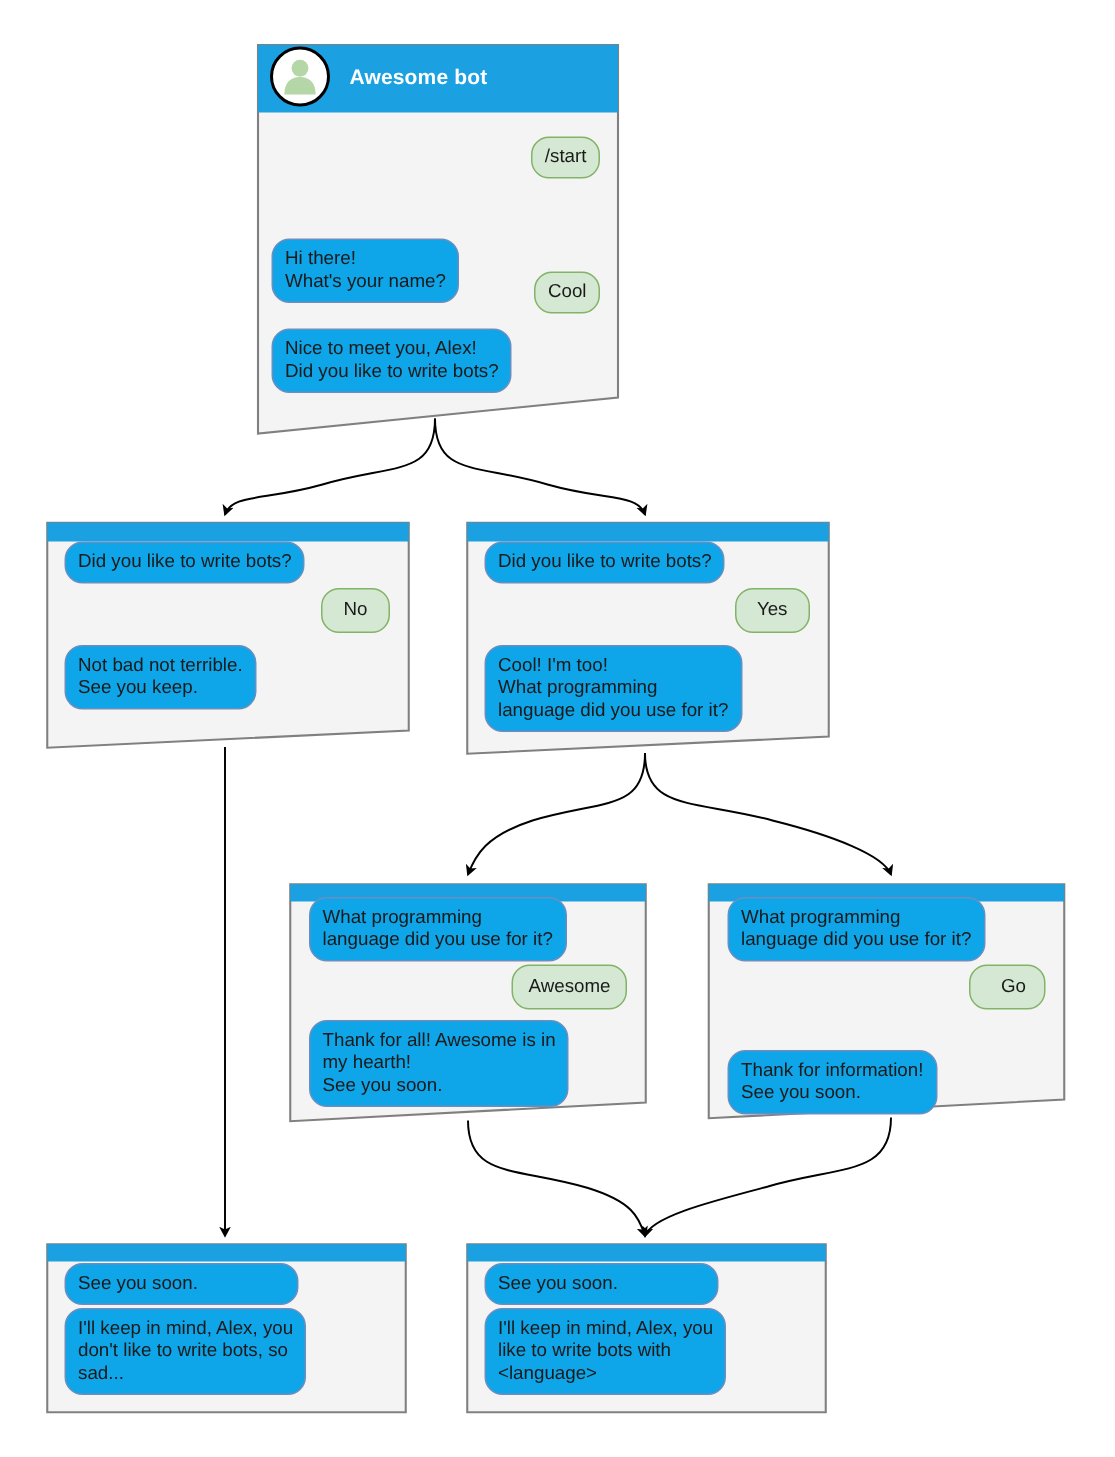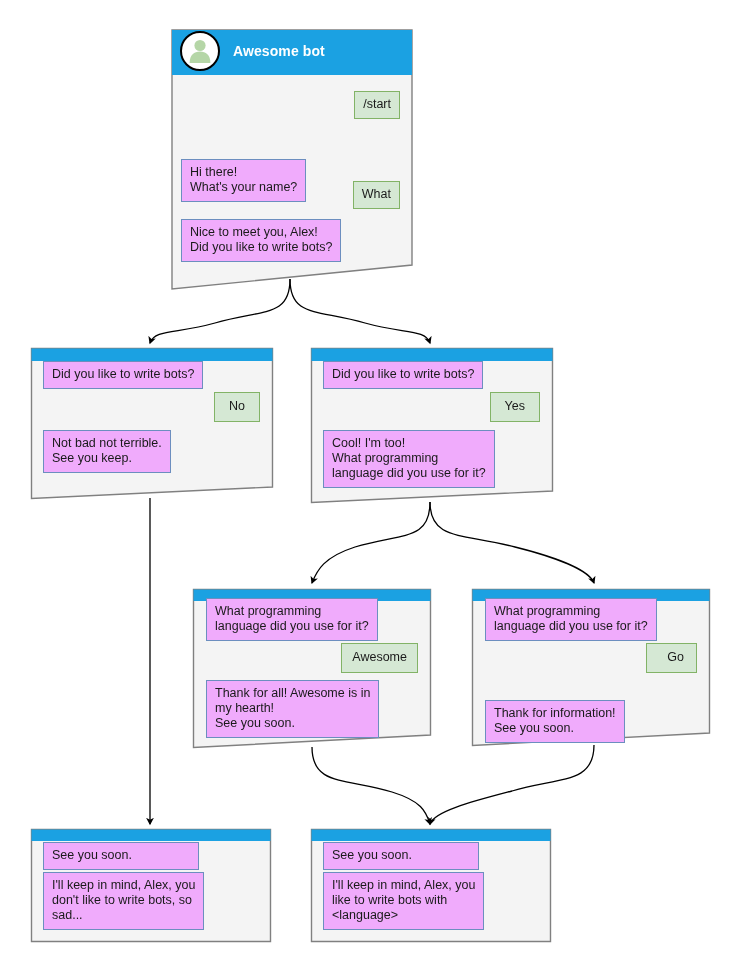--- a/index.html
+++ b/index.html
@@ -21,23 +21,23 @@
        box-sizing:border-box;}
   .hdr-title{color:#ffffff;font-weight:bold;font-size:14px;letter-spacing:.1px;
              white-space:nowrap;}
 
   .avatar{width:40px;height:40px;border-radius:50%;background:#ffffff;
           border:2px solid #000000;box-sizing:border-box;position:relative;
           flex:0 0 auto;}
   .avatar svg{position:absolute;left:0;top:0;}
 
   .bubble{position:absolute;box-sizing:border-box;border-width:1px;
-          border-style:solid;border-radius:0;padding:5px 8px 6px 8px;
+          border-style:solid;border-radius:12px;padding:5px 8px 6px 8px;
           font-size:12.5px;line-height:15px;color:#1a1a1a;white-space:pre-line;}
-  .bubble.bot{background:#f0abfc;border-color:#6c8ebf;}
+  .bubble.bot{background:#0ea5e9;border-color:#6c8ebf;}
   .bubble.user{background:#d5e8d4;border-color:#82b366;}
 </style>
 </head>
 <body>
 
 <div id="canvas">
 
   <svg id="edges" viewBox="0 0 743 971" width="743" height="971">
     <defs>
       <marker id="arw" markerWidth="9" markerHeight="9" refX="6.2" refY="4.5" orient="auto" markerUnits="userSpaceOnUse">
@@ -71,21 +71,21 @@
           </svg>
         </div>
         <div class="hdr-title">Awesome bot</div>
       </div>
 
       <div class="bubble user" style="left:auto;right:14px;top:63px;">/start</div>
 
       <div class="bubble bot" style="left:11px;top:131px;">Hi there!
 What's your name?</div>
 
-      <div class="bubble user" style="left:auto;right:14px;top:153px;">What</div>
+      <div class="bubble user" style="left:auto;right:14px;top:153px;">Cool</div>
 
       <div class="bubble bot" style="left:11px;top:191px;">Nice to meet you, Alex!
 Did you like to write bots?</div>
     </div>
   </div>
 
   <div class="card" style="left:30px;top:347px;width:244px;height:154px;">
     <svg class="shape" viewBox="0 0 244 154" preserveAspectRatio="none">
       <path d="M1.5,1.5 L242.5,1.5 L242.5,140 L1.5,151.5 Z" fill="#f4f4f4" stroke="#808080" stroke-width="1.4"></path>
       <path d="M1.5,1.5 L242.5,1.5 L242.5,14 L1.5,14 Z" fill="#1ba1e2" stroke="none"></path>

